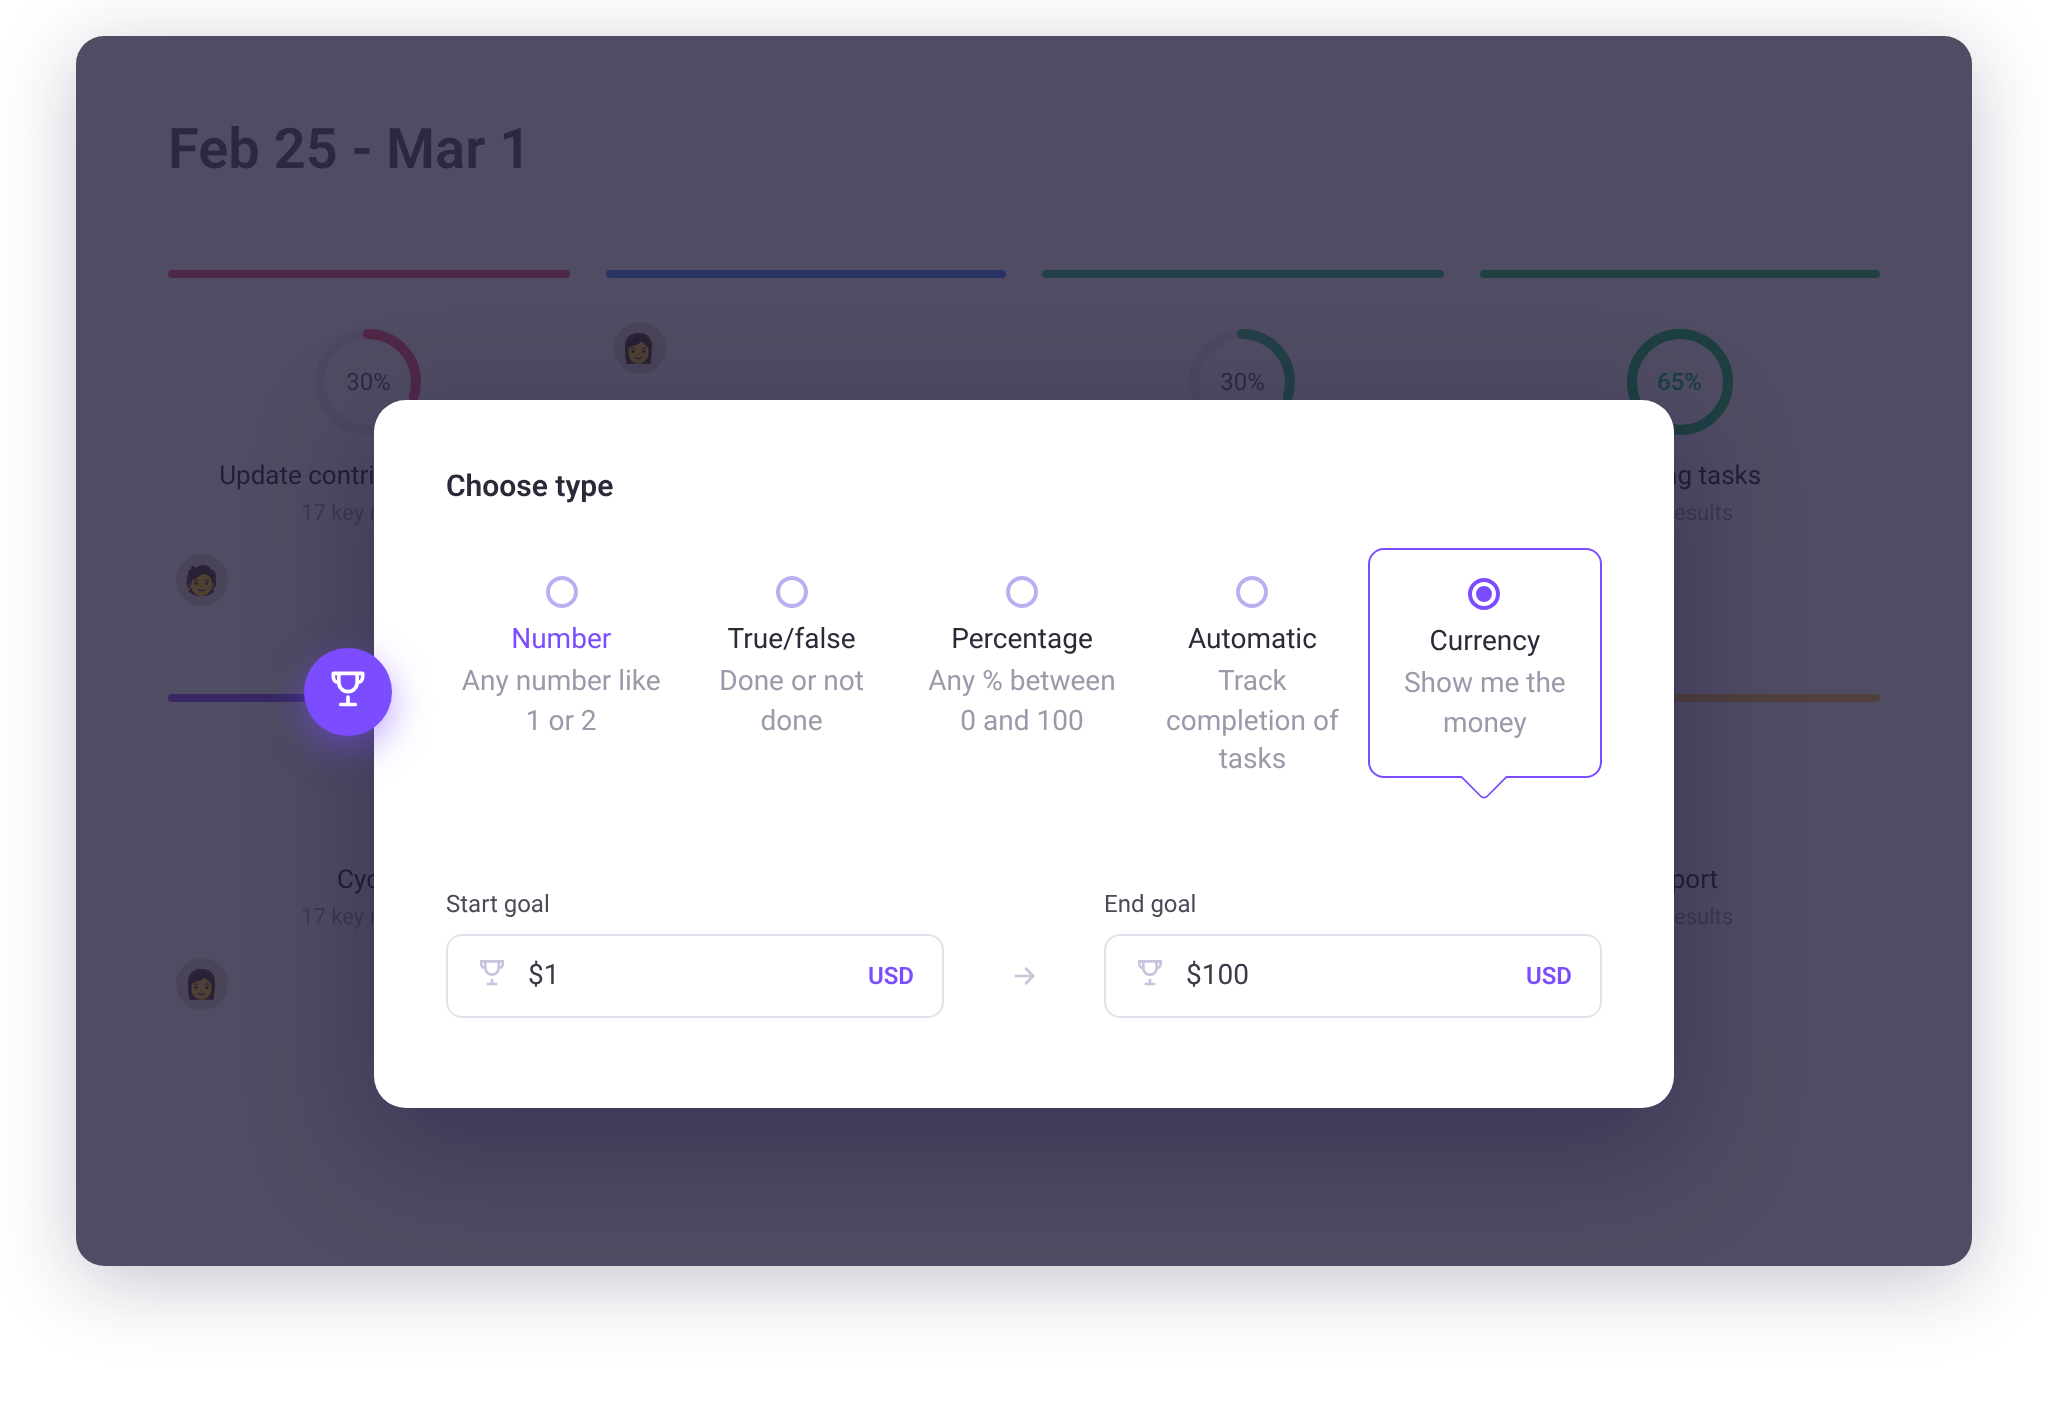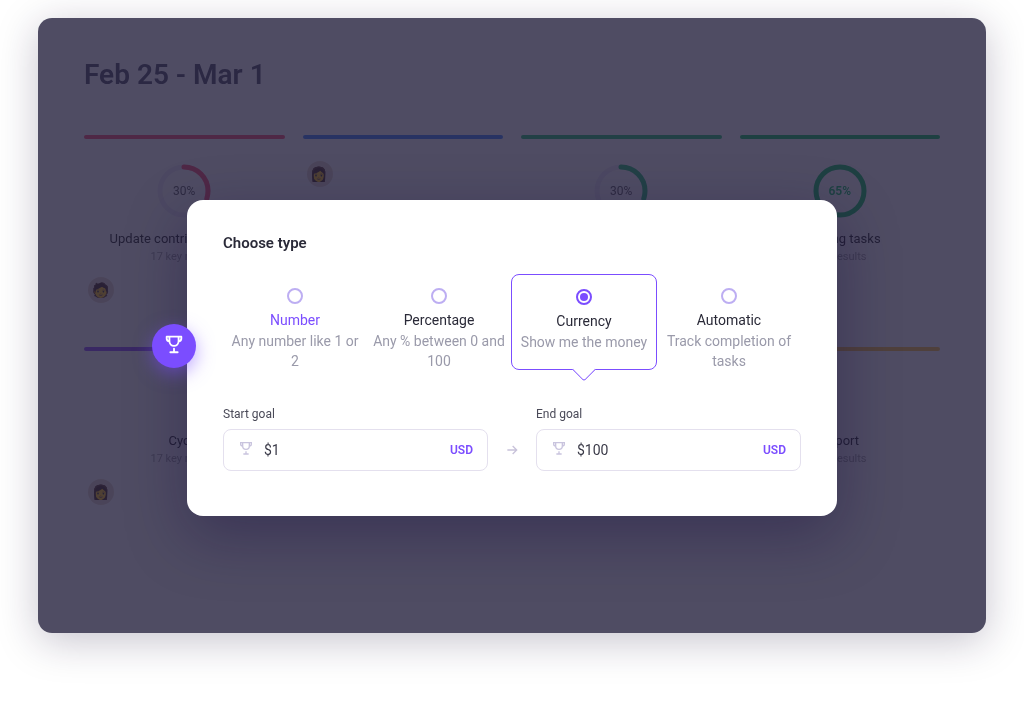--- a/index.html
+++ b/index.html
@@ -50,21 +50,21 @@
     .type { flex:1; text-align:center; padding:14px 6px 16px; cursor:pointer; position:relative; }
     .type.sel { border:1.5px solid #7b4dff; border-radius:8px; }
     .type.sel::after { content:""; position:absolute; bottom:-9px; left:50%; transform:translateX(-50%) rotate(45deg); width:16px; height:16px; background:#fff; border-right:1.5px solid #7b4dff; border-bottom:1.5px solid #7b4dff; border-radius:0 0 3px 0; }
     .radio { width:16px; height:16px; border:2px solid #bdaef2; border-radius:50%; margin:0 auto 8px; display:flex; align-items:center; justify-content:center; }
     .radio.checked { border-color:#7b4dff; }
     .radio.checked::after { content:""; width:8px; height:8px; background:#7b4dff; border-radius:50%; }
     .type-name { font-size:14px; font-weight:400; color:#2a2a38; margin-bottom:4px; }
     .type-name.hl { color:#7b4dff; }
     .type-desc { font-size:14px; color:#9a9aaa; line-height:1.4; }
 
-    .goal-row { display:flex; gap:15px; align-items:flex-end; margin-top:20px; }
+    .goal-row { display:flex; gap:31px; align-items:flex-end; margin-top:38px; }
     .goal-col { flex:1; }
     .goal-label { font-size:12px; color:#4a4a58; margin-bottom:8px; }
     .goal-field { border:1px solid #e4e0ee; border-radius:8px; height:42px; display:flex; align-items:center; padding:0 14px; gap:10px; }
     .goal-field svg { flex-shrink:0; }
     .goal-val { flex:1; font-size:14px; color:#3a3a48; }
     .goal-unit { font-size:12px; color:#7b4dff; font-weight:600; }
     .goal-arrow { width:18px; height:42px; display:flex; align-items:center; justify-content:center; color:#c8c2da; }
 
     
     .badge-float { position:absolute; left:152px; top:324px; width:44px; height:44px; border-radius:50%; background:#7b4dff; display:flex; align-items:center; justify-content:center; box-shadow:0 6px 18px rgba(123,77,255,.5); z-index:30; }
@@ -179,32 +179,37 @@
   <div class="modal-title">Choose type</div>
 
   <div class="types">
     <div class="type">
       <div class="radio"></div>
       <div class="type-name hl">Number</div>
       <div class="type-desc">Any number like 1 or 2</div>
     </div>
     <div class="type">
       <div class="radio"></div>
+      <div class="type-name">True/false</div>
+      <div class="type-desc">Done or not done</div>
+    </div>
+    <div class="type">
+      <div class="radio"></div>
       <div class="type-name">Percentage</div>
       <div class="type-desc">Any % between 0 and 100</div>
+    </div>
+    <div class="type">
+      <div class="radio"></div>
+      <div class="type-name">Automatic</div>
+      <div class="type-desc">Track completion of tasks</div>
     </div>
     <div class="type sel">
       <div class="radio checked"></div>
       <div class="type-name">Currency</div>
       <div class="type-desc">Show me the money</div>
-    </div>
-    <div class="type">
-      <div class="radio"></div>
-      <div class="type-name">Automatic</div>
-      <div class="type-desc">Track completion of tasks</div>
     </div>
   </div>
 
   <div class="goal-row">
     <div class="goal-col">
       <div class="goal-label">Start goal</div>
       <div class="goal-field">
         <span>
           <svg width="16" height="16" viewBox="0 0 24 24" fill="none" stroke="#c9c4de" stroke-width="2">
               <path d="M8 21h8M12 17v4M7 4h10v5a5 5 0 01-10 0V4zM7 4H4v2a3 3 0 003 3M17 4h3v2a3 3 0 01-3 3"></path>

